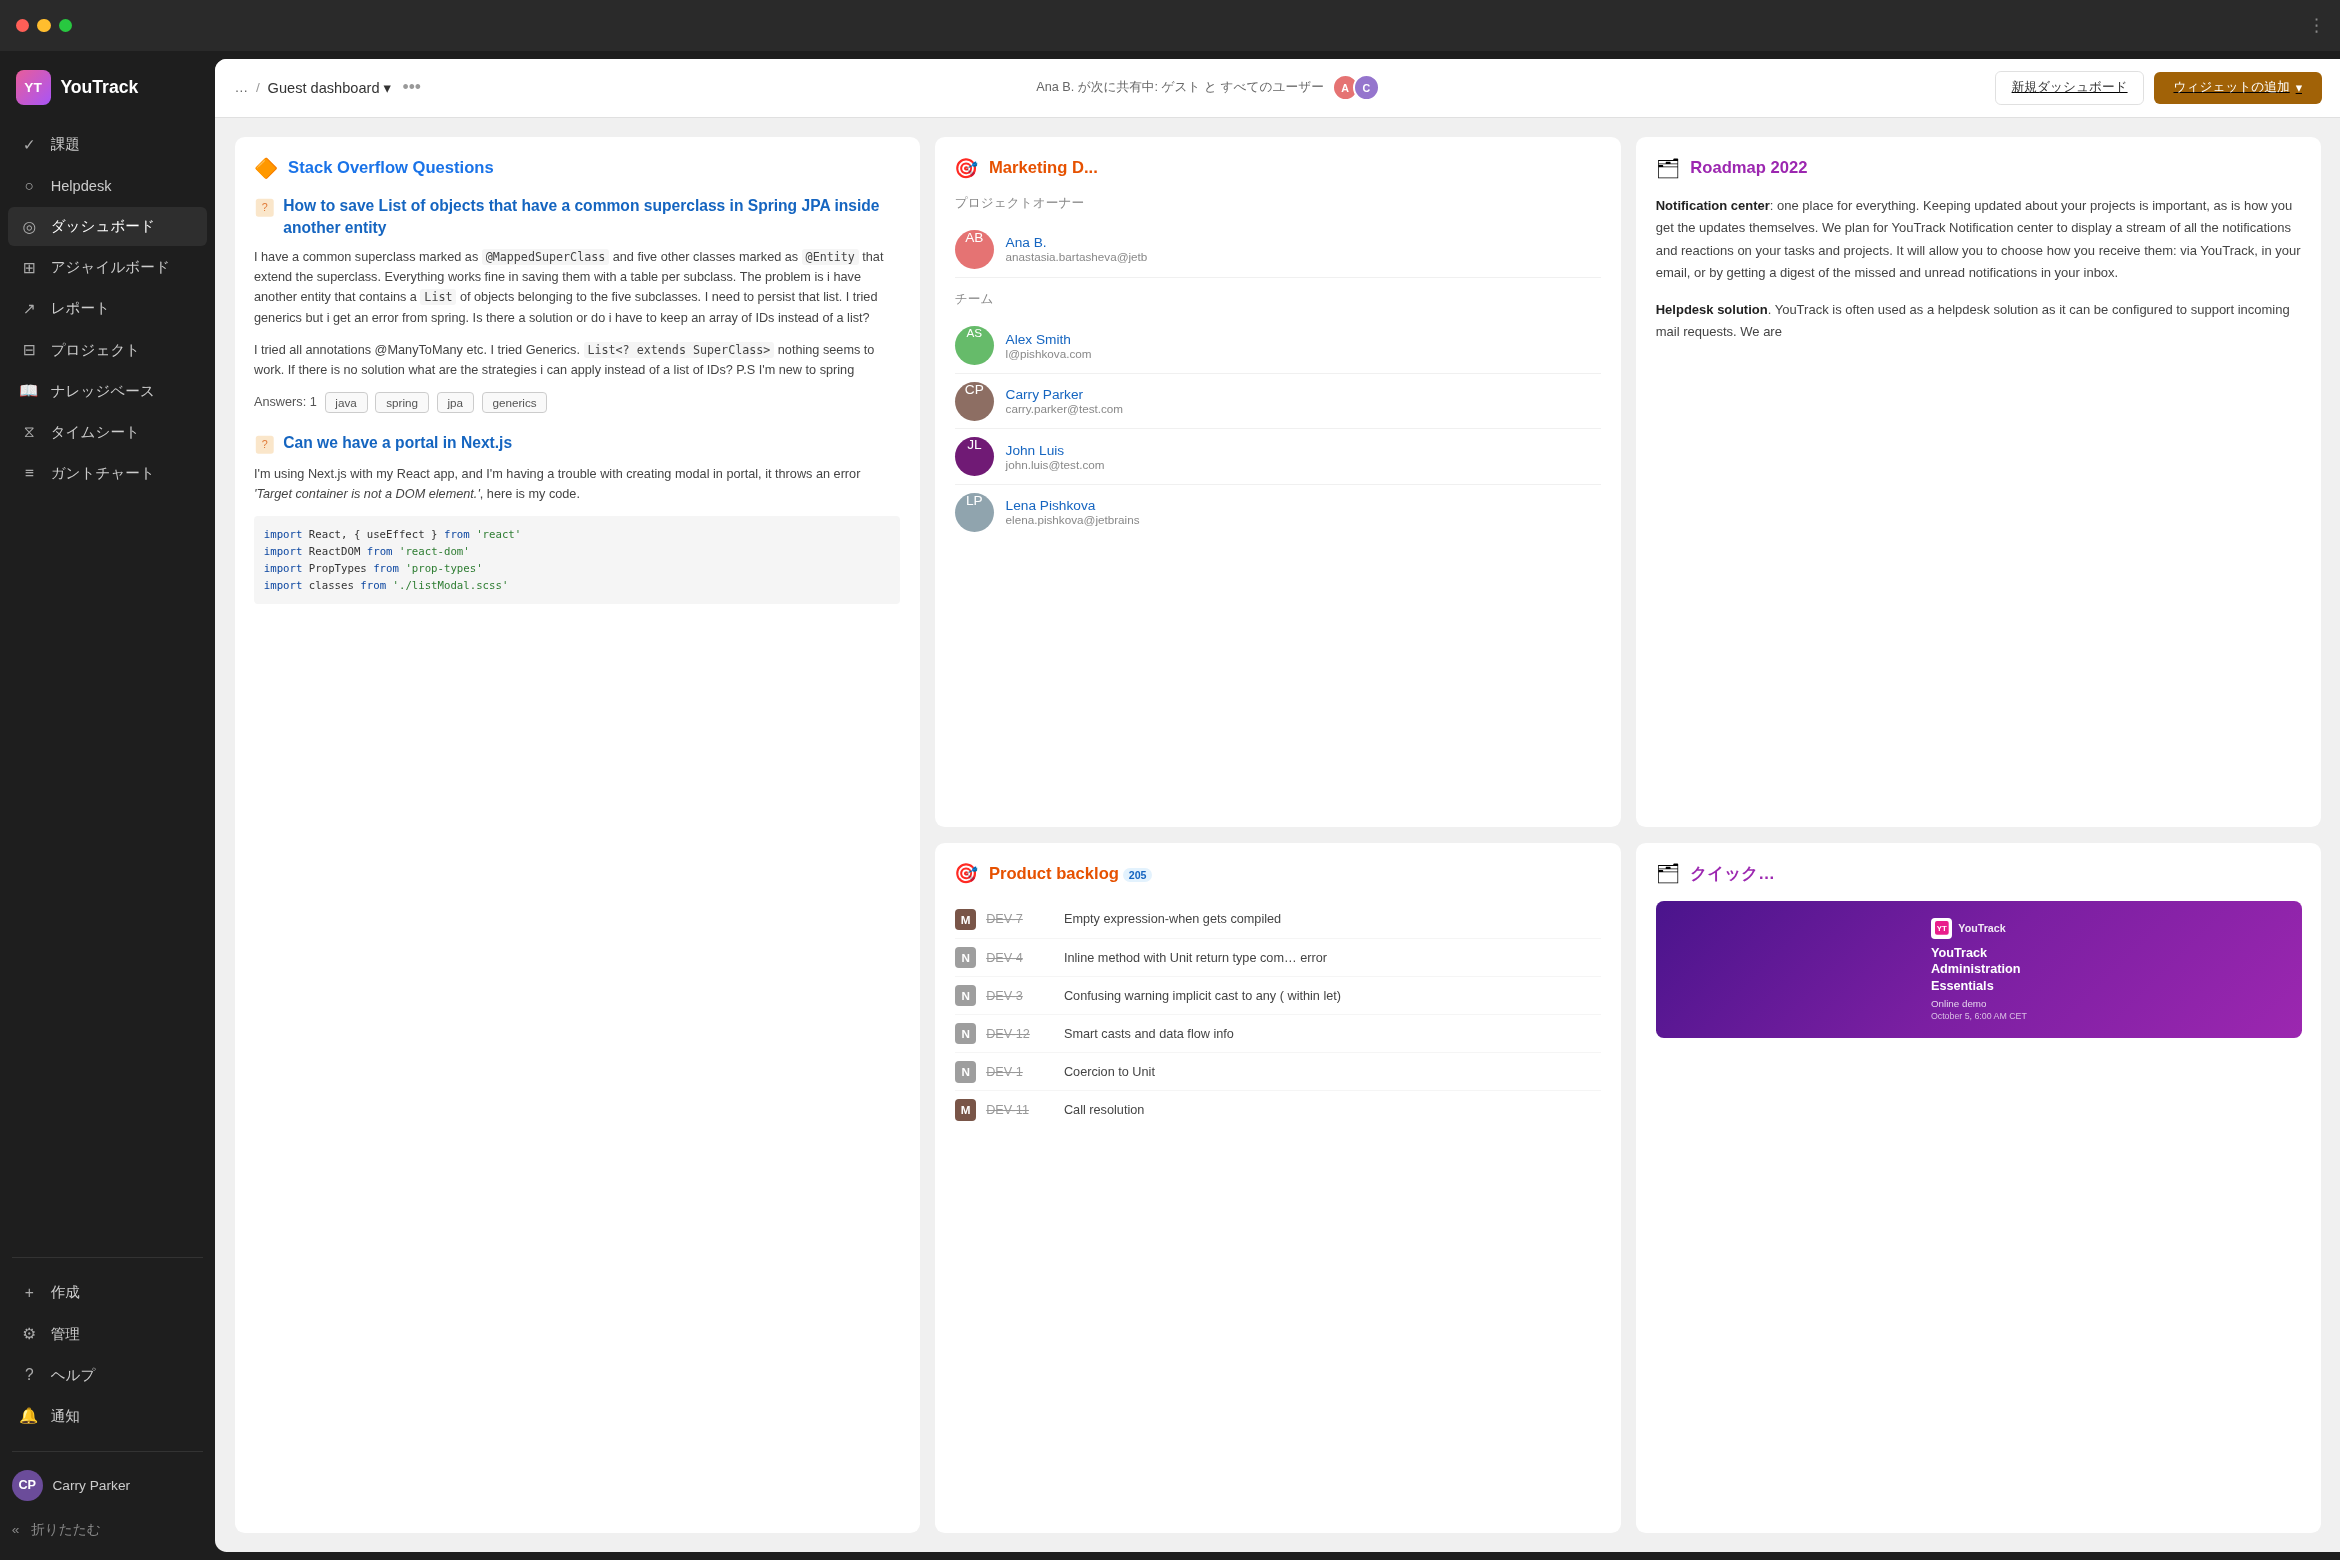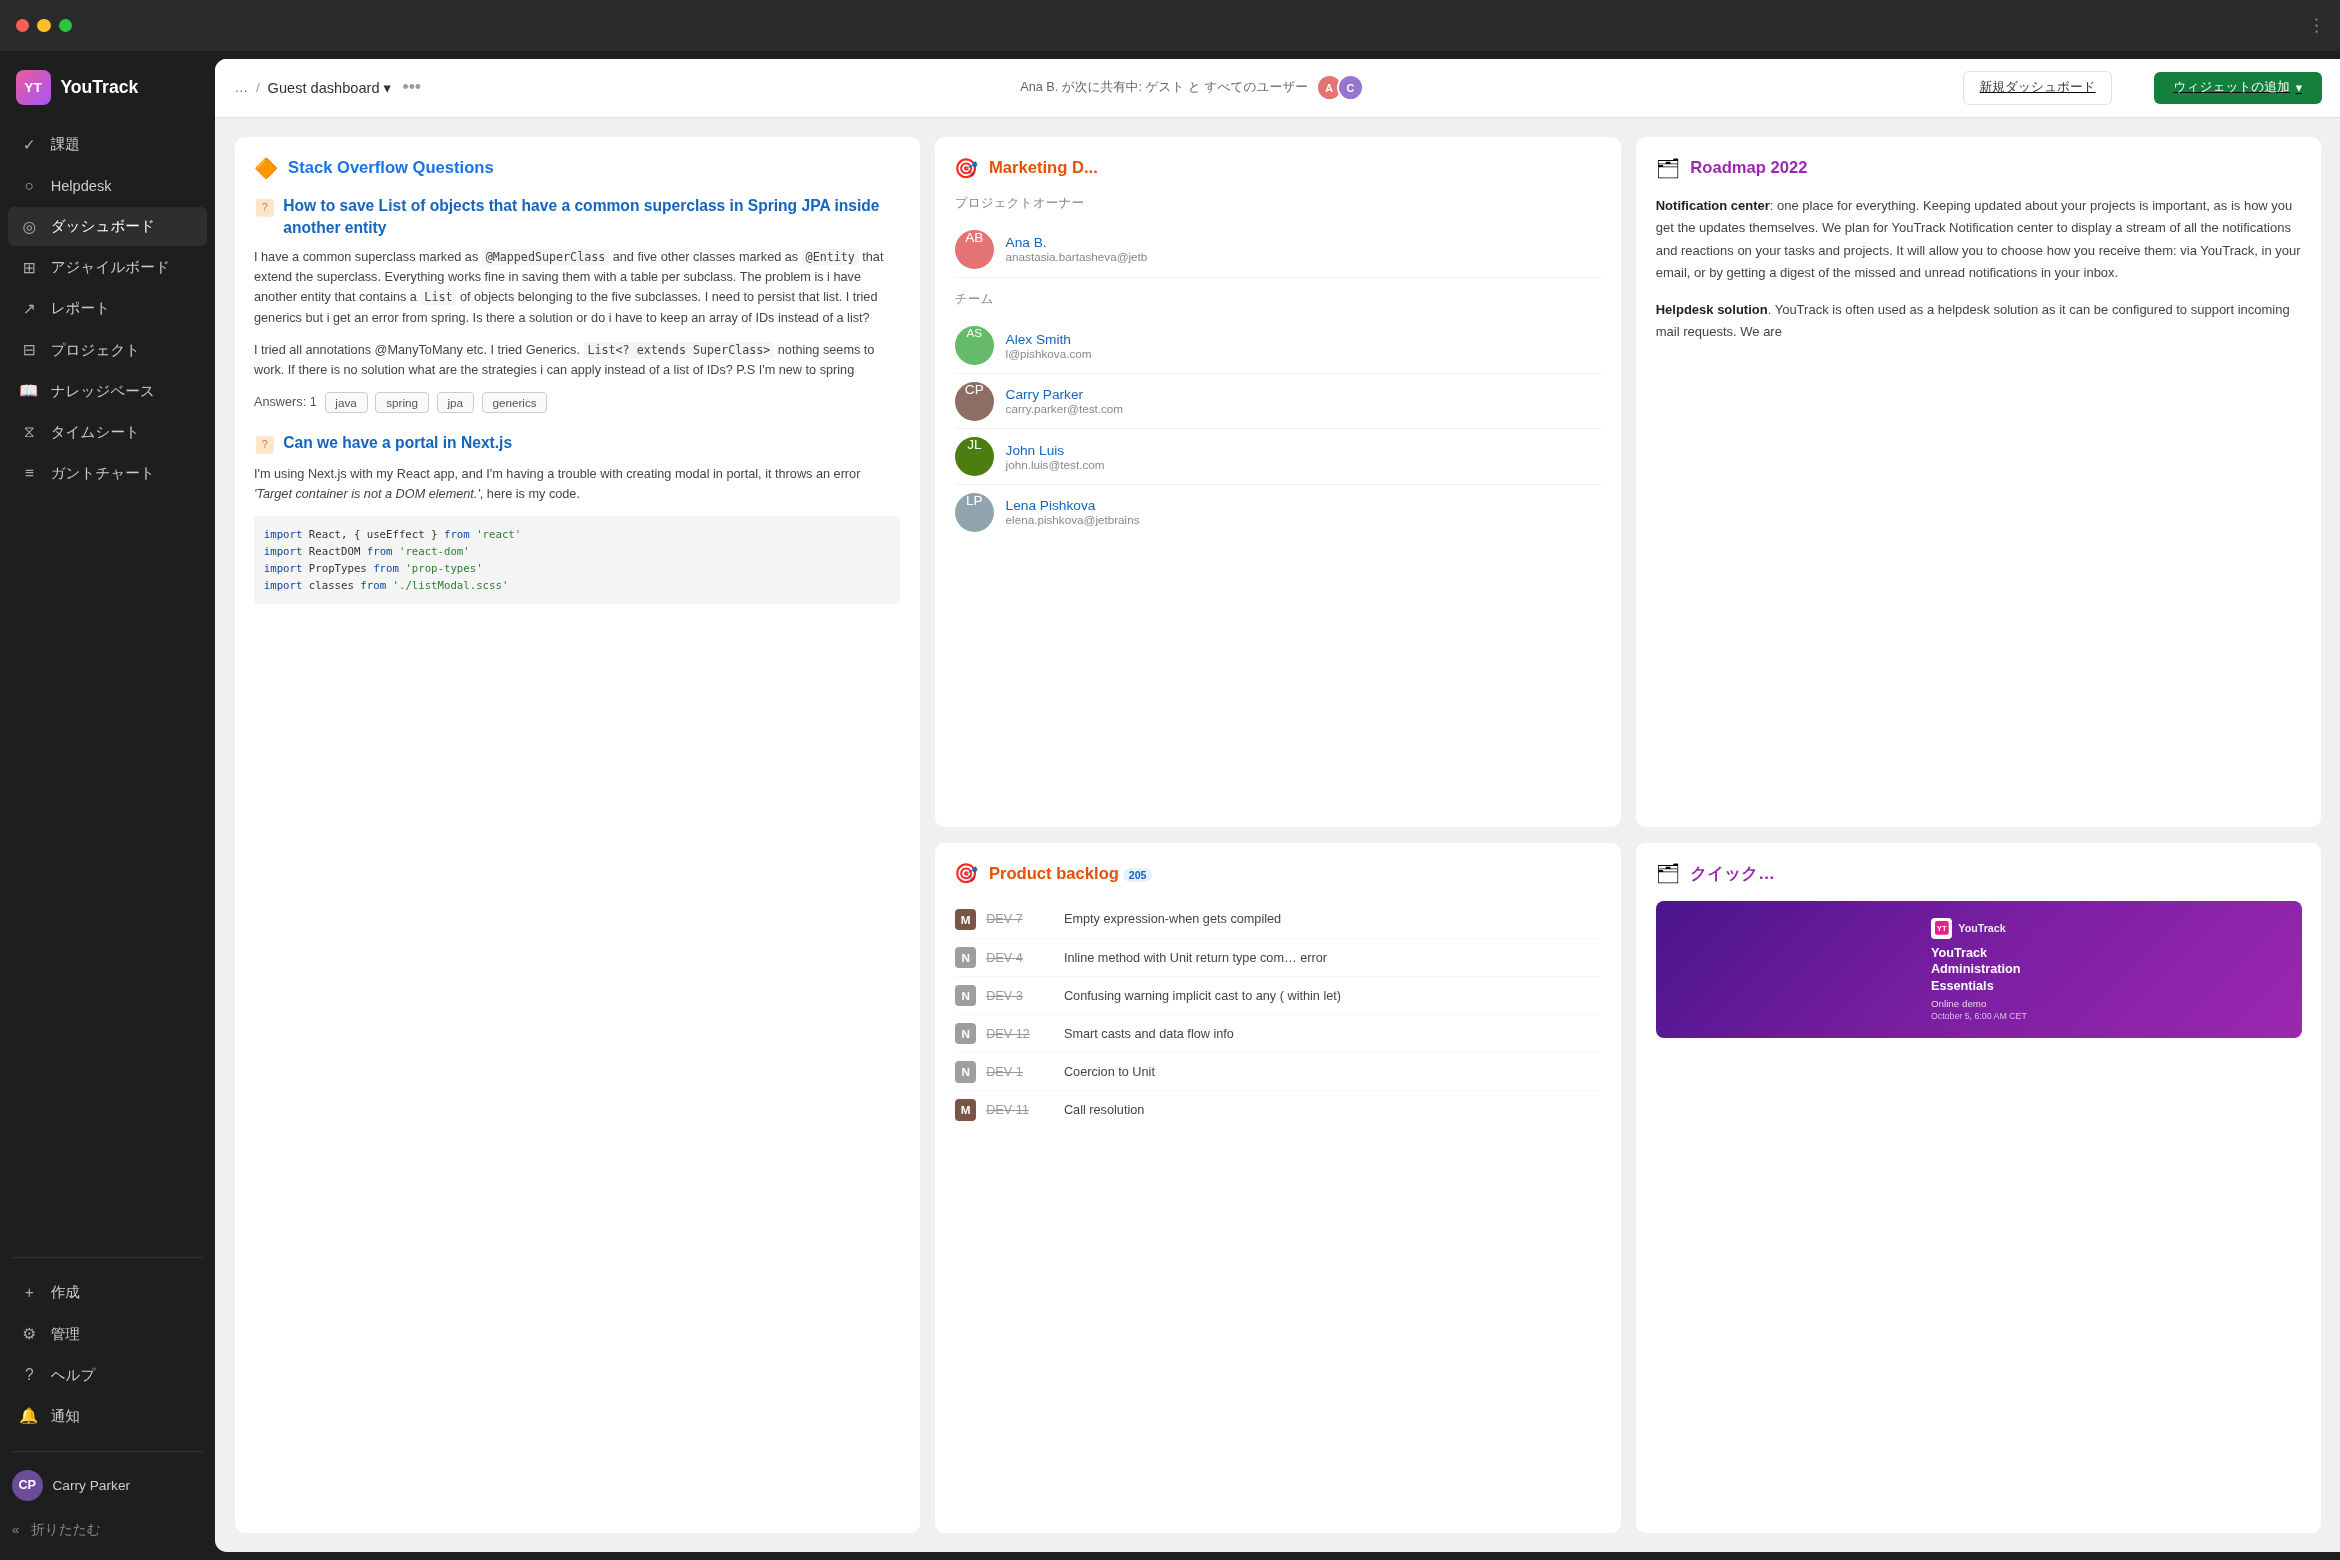--- a/index.html
+++ b/index.html
@@ -224,30 +224,29 @@
       padding: 7.8px 15.6px;
       border: 1px solid #e0e0e0;
       background: white;
       border-radius: 5.9px;
       font-size: 12.7px;
       cursor: pointer;
       color: #333;
     }
     .btn-primary {
       padding: 7.8px 19.5px;
-      background: #15803d;
+      background: #a16207;
       color: white;
       border: none;
       border-radius: 5.9px;
       font-size: 12.7px;
       cursor: pointer;
       display: flex;
       align-items: center;
       gap: 5.9px;
-      margin-left: 32px;
     }
 
     
     .dashboard {
       flex: 1;
       padding: 19.5px;
       display: grid;
       grid-template-columns: 1fr 1fr 1fr;
       grid-template-rows: 1fr 1fr;
       gap: 15.6px;
@@ -685,21 +684,21 @@
 
         <div class="team-member">
           <div class="member-avatar" style="background:#8D6E63;">CP</div>
           <div class="member-info">
             <span class="member-name">Carry Parker</span>
             <span class="member-email">carry.parker@test.com</span>
           </div>
         </div>
 
         <div class="team-member">
-          <div class="member-avatar" style="background:#4d7c0f;">JL</div>
+          <div class="member-avatar" style="background:#701a75;">JL</div>
           <div class="member-info">
             <span class="member-name">John Luis</span>
             <span class="member-email">john.luis@test.com</span>
           </div>
         </div>
 
         <div class="team-member">
           <div class="member-avatar" style="background:#90A4AE;">LP</div>
           <div class="member-info">
             <span class="member-name">Lena Pishkova</span>

